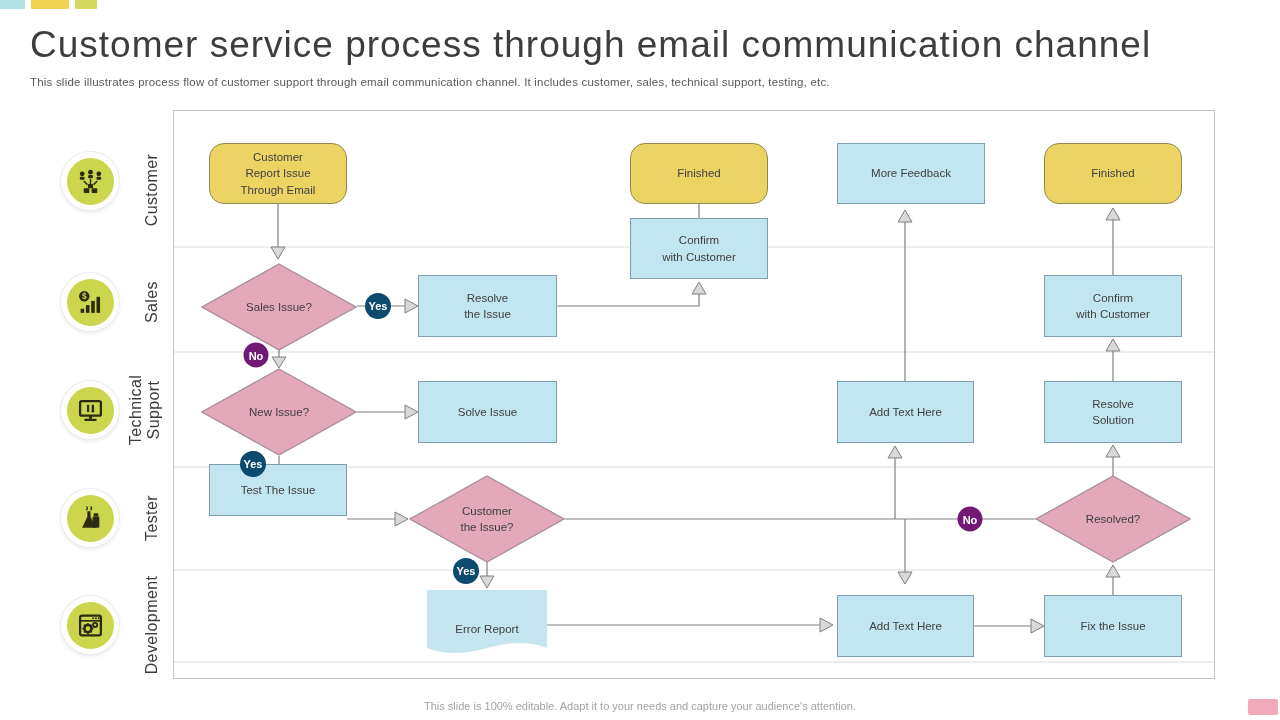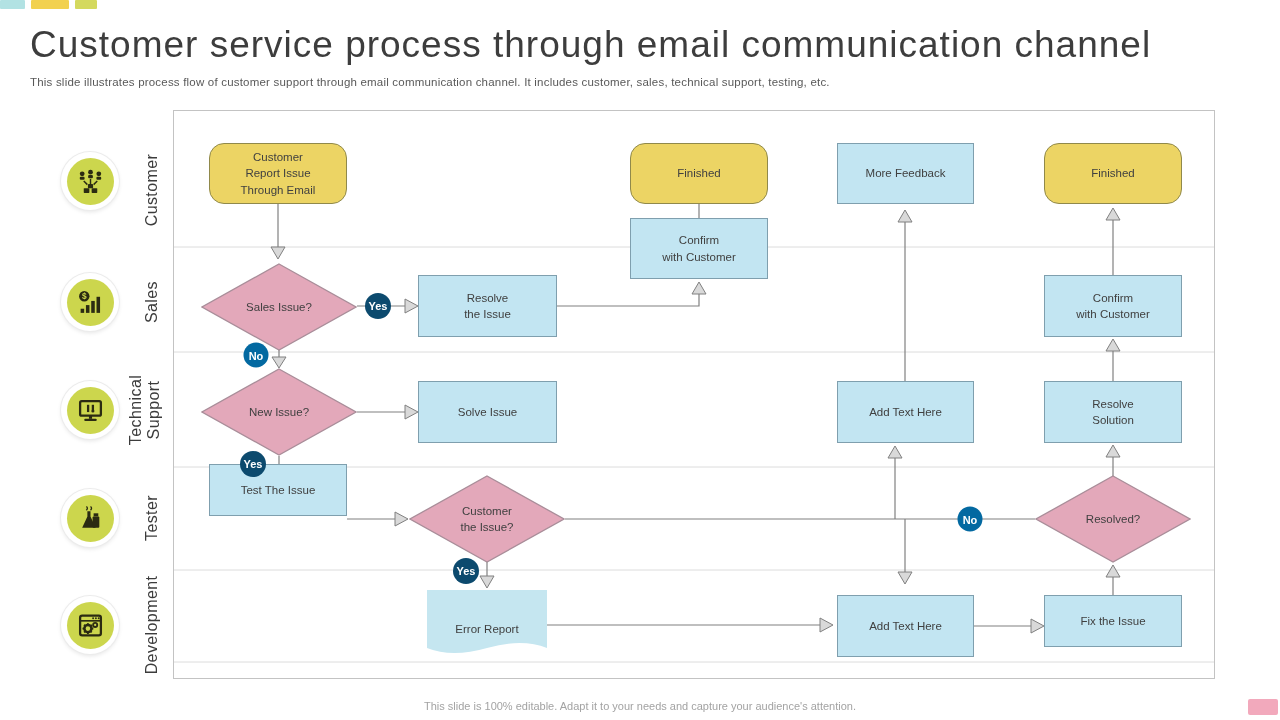--- a/index.html
+++ b/index.html
@@ -59,21 +59,21 @@
   .diamond .lbl, .docshape .lbl { position:relative; z-index:1; }
   .docshape { background:transparent; }
   .docshape .lbl { margin-top:-8px; }
 
   .badge {
     position:absolute; width:26px; height:26px; border-radius:50%;
     transform:translate(-50%,-50%); color:#fff; font-size:11px; font-weight:bold;
     display:flex; align-items:center; justify-content:center; z-index:3;
   }
   .badge.yes { background:#0c4a6e; }
-  .badge.no  { background:#0369a1; width:25px; height:25px; }
+  .badge.no  { background:#701a75; width:25px; height:25px; }
 
   svg.layer { position:absolute; left:0; top:0; z-index:1; }
   .icon-svg { display:block; }
 </style>
 </head>
 <body>
 
 <div class="tab tab-teal"></div>
 <div class="tab tab-yellow"></div>
 <div class="tab tab-green"></div>
@@ -222,21 +222,21 @@
 <div class="lane-label" style="left:152px;top:302px;">Sales</div>
 <div class="lane-label" style="left:145px;top:410px;">Technical
 Support</div>
 <div class="lane-label" style="left:152px;top:518px;">Tester</div>
 <div class="lane-label" style="left:152px;top:625px;">Development</div>
 
 <div class="node terminator" style="left:209px;top:143px;width:138px;height:61px;">Customer
 Report Issue
 Through Email</div>
 <div class="node terminator" style="left:630px;top:143px;width:138px;height:61px;">Finished</div>
-<div class="node process" style="left:837px;top:143px;width:137px;height:61px;text-align:right;">More Feedback</div>
+<div class="node process" style="left:837px;top:143px;width:148px;height:61px;text-align:right;">More Feedback</div>
 <div class="node terminator" style="left:1044px;top:143px;width:138px;height:61px;">Finished</div>
 <div class="node process" style="left:630px;top:218px;width:138px;height:61px;">Confirm
 with Customer</div>
 
 <div class="node diamond" style="left:201px;top:263px;width:156px;height:88px;">
   <svg width="156" height="88" viewBox="0 0 156 88">
       <polygon points="78,1 155,44 78,87 1,44" fill="#e3a8ba" stroke="#a98d99" stroke-width="1.3"></polygon>
     </svg>
   <span class="lbl">Sales Issue?</span>
 </div>
@@ -271,21 +271,21 @@
   <span class="lbl">Resolved?</span>
 </div>
 
 <div class="node docshape" style="left:427px;top:590px;width:120px;height:86px;">
   <svg width="120" height="70" viewBox="0 0 120 70">
     <path d="M0 0 H120 V58 Q95 48 60 58 Q25 68 0 58 Z" fill="#c5e6f0"></path>
   </svg>
   <span class="lbl">Error Report</span>
 </div>
 <div class="node process" style="left:837px;top:595px;width:137px;height:62px;">Add Text Here</div>
-<div class="node process" style="left:1044px;top:595px;width:138px;height:52px;">Fix the Issue</div>
+<div class="node process" style="left:1044px;top:595px;width:138px;height:62px;">Fix the Issue</div>
 
 <div class="badge yes" style="left:378px;top:306px;">Yes</div>
 <div class="badge no" style="left:256px;top:355px;">No</div>
 <div class="badge yes" style="left:253px;top:464px;">Yes</div>
 <div class="badge yes" style="left:466px;top:571px;">Yes</div>
 <div class="badge no" style="left:970px;top:519px;">No</div>
 
 <p class="footer-note">This slide is 100% editable. Adapt it to your needs and capture your audience's attention.</p>
 
 </body></html>

